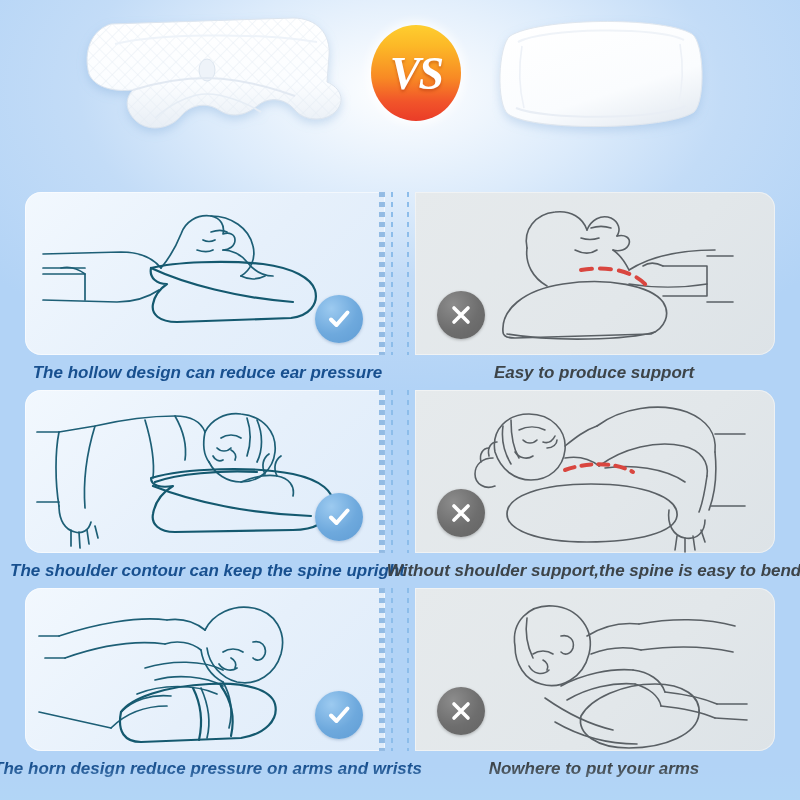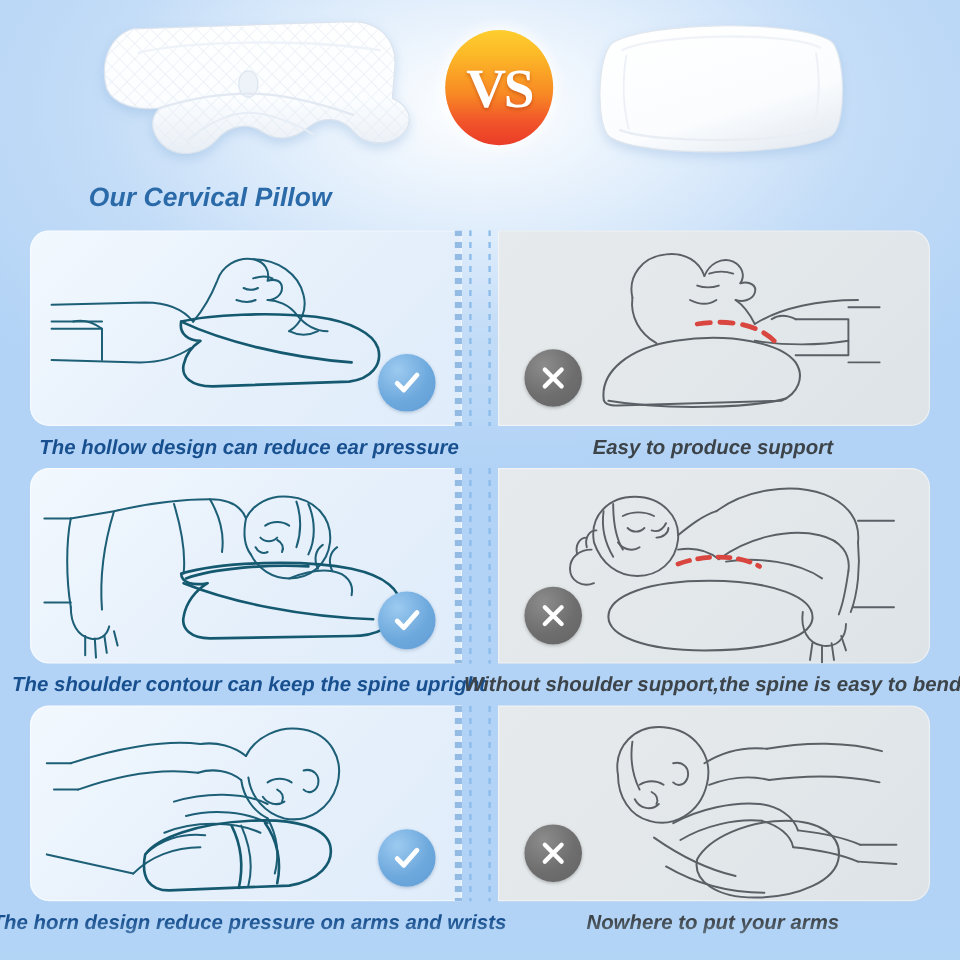--- a/index.html
+++ b/index.html
@@ -34,21 +34,21 @@
 
   .vs-wrap{position:absolute;left:371px;top:25px;width:90px;height:96px;}
   .vs-circle{
     position:absolute;left:0;top:0;width:90px;height:96px;border-radius:50%;
     background:linear-gradient(180deg,#fece2f 0%,#fcb827 22%,#f88a24 55%,#f1542a 80%,#ea3c28 100%);
     box-shadow:0 0 10px 4px rgba(255,255,255,.75);
   }
   .vs-txt{
     position:absolute;left:0;top:0;width:90px;height:96px;
     display:flex;align-items:center;justify-content:center;
-    color:#fff;font-size:46px;font-weight:700;
+    color:#fff;font-size:46px;font-weight:700;font-style:italic;
     font-family:"Liberation Serif",serif;
     text-shadow:0 2px 3px rgba(160,40,10,.45);
     letter-spacing:-2px;
   }
 
   
   .row{position:absolute;left:0;width:800px;height:197px;}
   .row1{top:192px;}
   .row2{top:390px;}
   .row3{top:588px;}
@@ -178,21 +178,20 @@
           <path d="M188,36 C192,60 190,82 186,98" fill="none" stroke="#edf1f7" stroke-width="1.6"></path>
         </g>
       </svg>
     </div>
 
     <div class="vs-wrap">
       <div class="vs-circle"></div>
       <div class="vs-txt">VS</div>
     </div>
 
-    <div class="title title-left">Our Cervical Pillow</div>
   </div>
 
   <div class="row row1">
 
     <div class="panel panel-left">
       <svg class="art" viewBox="0 0 360 163">
         <g fill="none" stroke="#1d5f76" stroke-width="1.7" stroke-linecap="round" stroke-linejoin="round">
 
           <path d="M18,62 L96,60 C116,60 128,66 136,76"></path>
           <path d="M18,108 L92,110 C108,110 122,106 134,98"></path>

